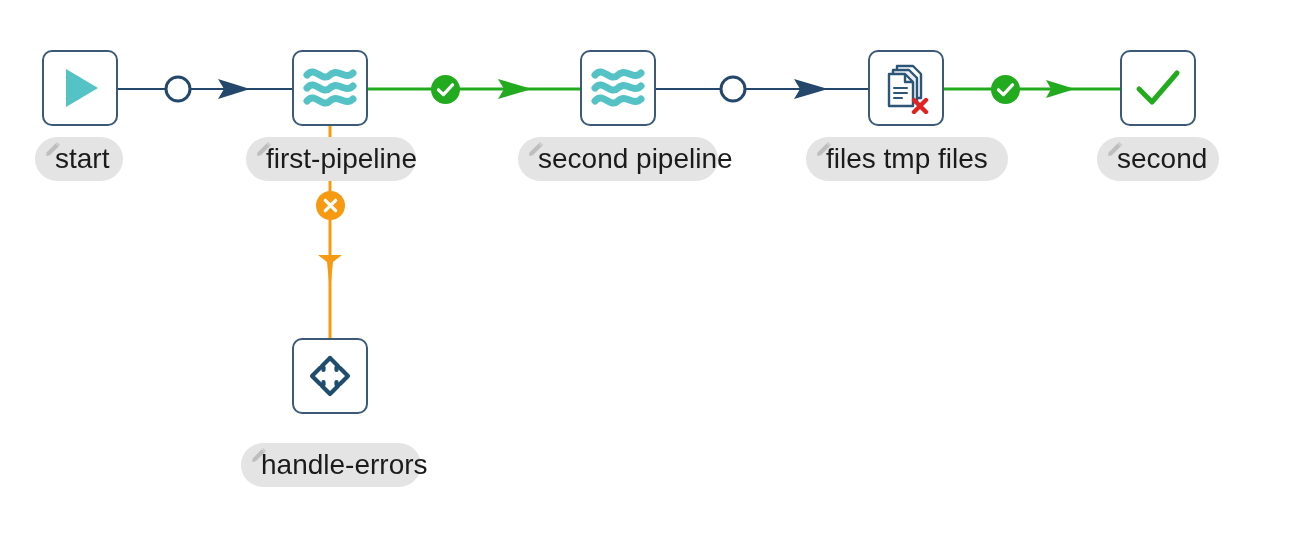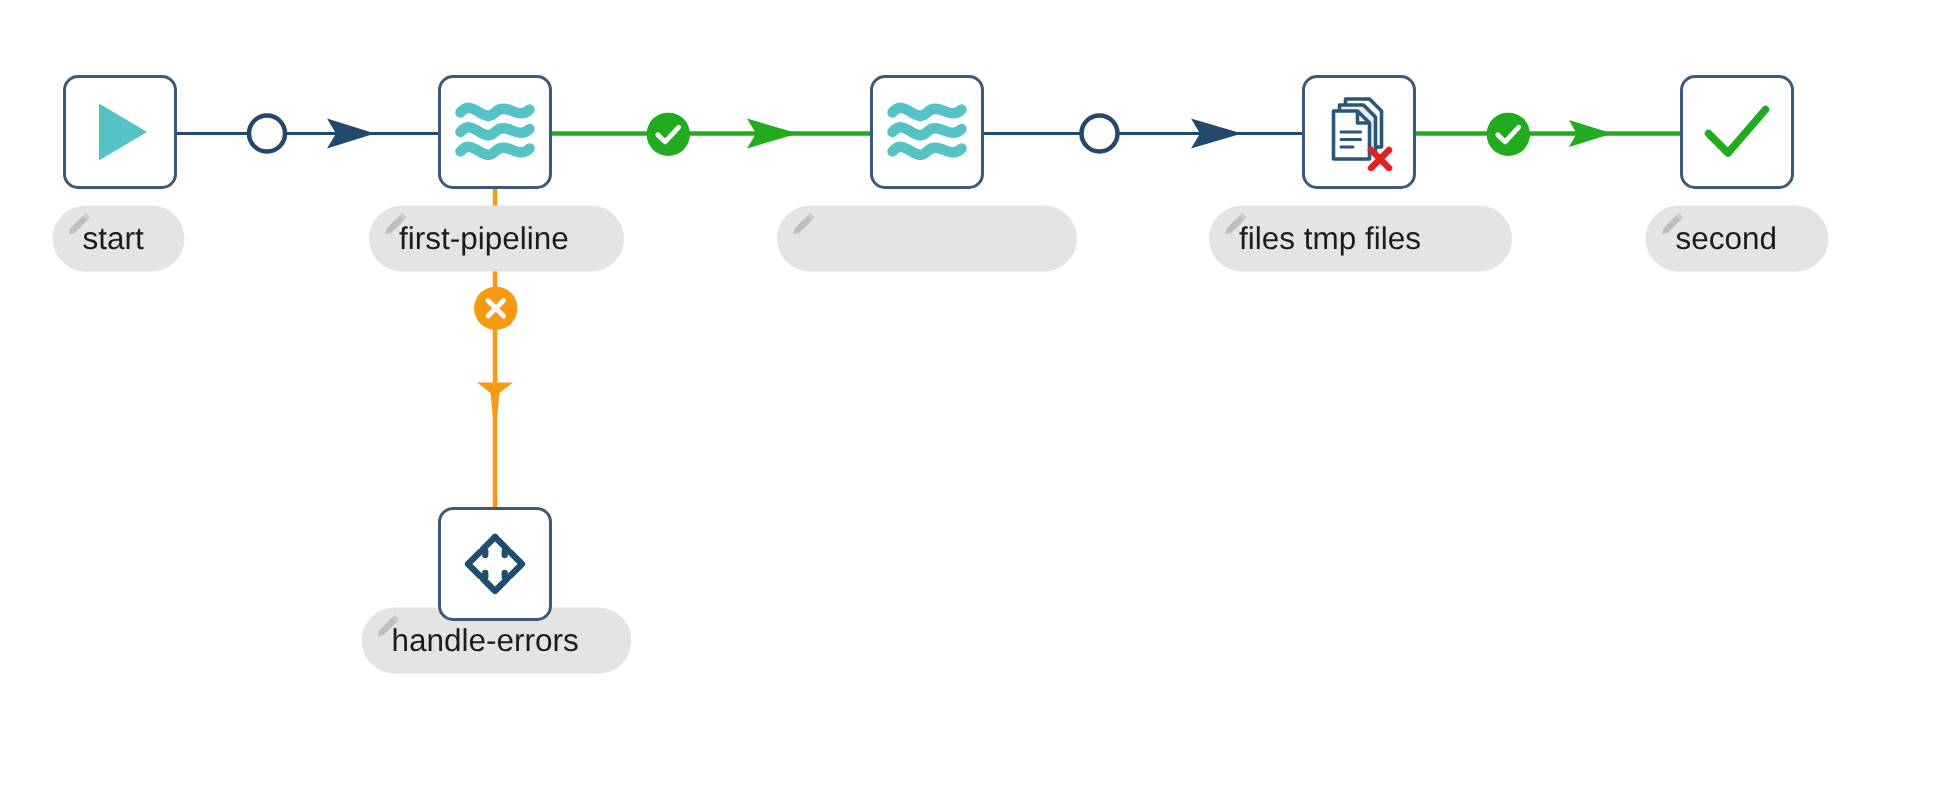--- a/index.html
+++ b/index.html
@@ -51,21 +51,21 @@
     z-index: 3;
   }
   .label-pill .pencil {
     position: absolute;
     left: 9px;
     top: 4px;
     width: 17px;
     height: 17px;
   }
   .label-text {
-    font-size: 21px;
+    font-size: 28px;
     color: #1b1b1b;
     white-space: nowrap;
     line-height: 1;
   }
   .badge {
     position: absolute;
     z-index: 6;
   }
 </style>
 </head>
@@ -161,20 +161,21 @@
         <path d="M6 26 C14 16, 21 34, 29 26 C37 18, 44 32, 52 24"></path>
         <path d="M6 39 C14 29, 21 47, 29 39 C37 31, 44 45, 52 37"></path>
       </g>
     </svg>
   </div>
   <div class="label-pill" style="left:518px; top:137px; width:200px;">
     <svg class="pencil" viewBox="0 0 17 17">
       <path d="M2 15 L2.8 11.3 L11.6 2.5 L14.6 5.5 L5.8 14.3 Z" fill="#bebebe"></path>
       <path d="M11.6 2.5 L13.2 0.9 L16.2 3.9 L14.6 5.5 Z" fill="#cccccc"></path>
     </svg>
+    <span class="label-text">second pipeline</span>
   </div>
 
   <div class="node" style="left:868px; top:50px;">
     <svg width="52" height="52" viewBox="0 0 52 52">
       <path d="M17 4 H33 L41 12 V36 H17 Z" fill="#ffffff" stroke="#2c5578" stroke-width="2.4" stroke-linejoin="round"></path>
       <path d="M13 8 H29 L37 16 V40 H13 Z" fill="#e9eff5" stroke="#2c5578" stroke-width="2.4" stroke-linejoin="round"></path>
       <path d="M9 12 H25 L33 20 V44 H9 Z" fill="#ffffff" stroke="#2c5578" stroke-width="2.4" stroke-linejoin="round"></path>
       <path d="M25 12 V20 H33" fill="none" stroke="#2c5578" stroke-width="2.4" stroke-linejoin="round"></path>
       <g stroke="#2c5578" stroke-width="2" stroke-linecap="round">
         <line x1="14" y1="26" x2="27" y2="26"></line>
@@ -215,21 +216,21 @@
         <path d="M20 38 L28 46 L36 38"></path>
       </g>
       <g fill="none" stroke="#1f4d6e" stroke-width="4.2" stroke-linecap="round">
         <path d="M21.5 19.5 L21.5 22"></path>
         <path d="M34.5 19.5 L34.5 22"></path>
         <path d="M21.5 36.5 L21.5 34"></path>
         <path d="M34.5 36.5 L34.5 34"></path>
       </g>
     </svg>
   </div>
-  <div class="label-pill" style="left:241px; top:405px; width:180px;">
+  <div class="label-pill" style="left:241px; top:443px; width:180px;">
     <svg class="pencil" viewBox="0 0 17 17">
       <path d="M2 15 L2.8 11.3 L11.6 2.5 L14.6 5.5 L5.8 14.3 Z" fill="#bebebe"></path>
       <path d="M11.6 2.5 L13.2 0.9 L16.2 3.9 L14.6 5.5 Z" fill="#cccccc"></path>
     </svg>
     <span class="label-text">handle-errors</span>
   </div>
 
 </div>
 
 </body></html>

